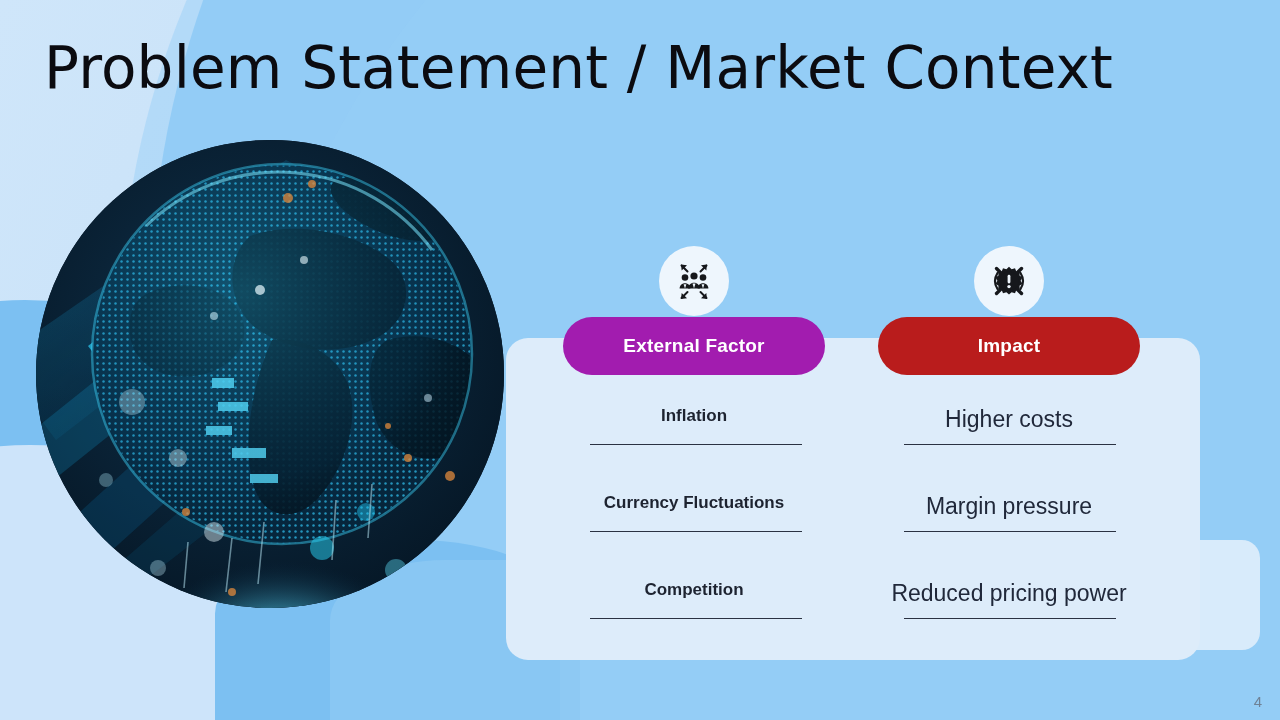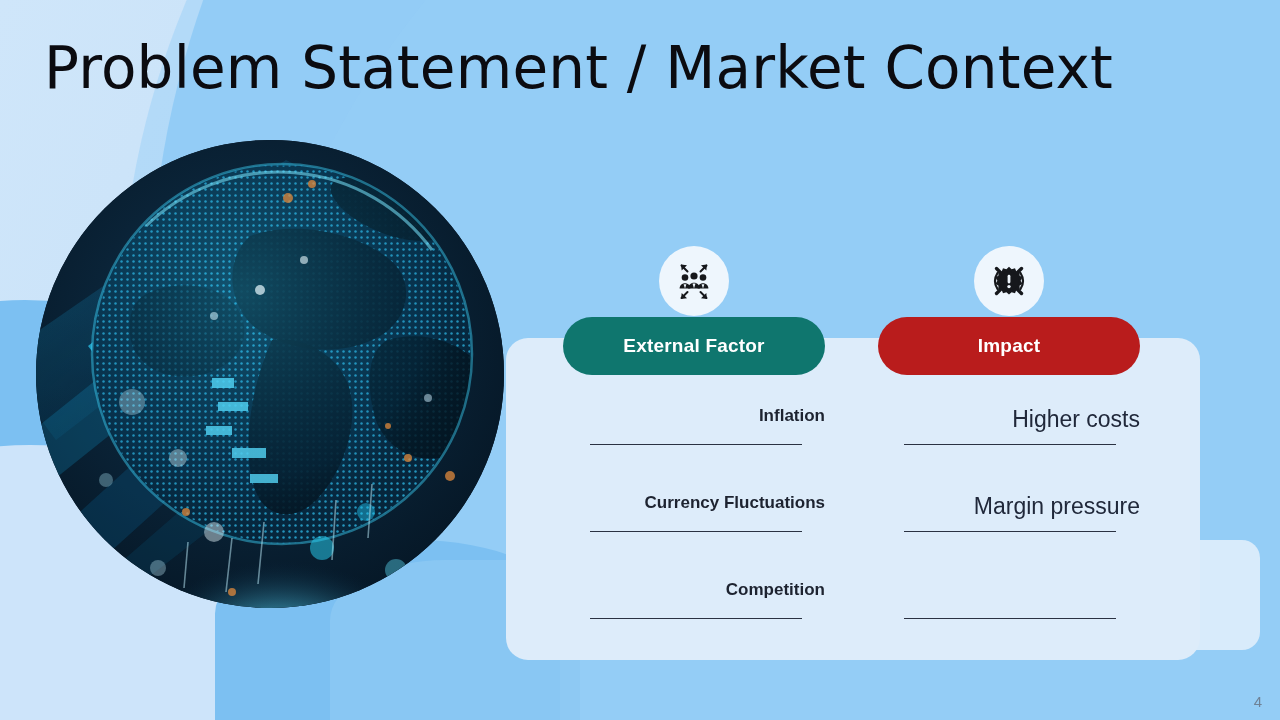--- a/index.html
+++ b/index.html
@@ -150,21 +150,21 @@
     height: 58px;
     border-radius: 29px;
     color: #ffffff;
     font-size: 19px;
     font-weight: 700;
     display: flex;
     align-items: center;
     justify-content: center;
     letter-spacing: .2px;
   }
-  .pill-left  { left: 563px; width: 262px; background: #0f766e; }
+  .pill-left  { left: 563px; width: 262px; background: #a21caf; }
   .pill-right { left: 878px; width: 262px; background: #b91c1c; }
 
   .icon-badge {
     position: absolute;
     top: 246px;
     width: 70px;
     height: 70px;
     border-radius: 50%;
     background: #eef6fd;
     display: flex;
@@ -184,21 +184,21 @@
     width: 694px;
   }
   .row {
     position: relative;
     height: 87px;
   }
   .cell {
     position: absolute;
     top: 14px;
     width: 262px;
-    text-align: right;
+    text-align: center;
     color: #1d2330;
     font-size: 17px;
   }
   .cell.left  { left: 57px;  font-weight: 700; }
   .cell.right { left: 372px; font-weight: 400; font-size: 23px; color: #20283a; }
   .rule {
     position: absolute;
     top: 52px;
     height: 1px;
     background: #2a3242;
@@ -421,20 +421,21 @@
 
     <div class="row">
       <div class="cell left">Currency Fluctuations</div>
       <div class="cell right">Margin pressure</div>
       <div class="rule left"></div>
       <div class="rule right"></div>
     </div>
 
     <div class="row">
       <div class="cell left">Competition</div>
+      <div class="cell right">Reduced pricing power</div>
       <div class="rule left"></div>
       <div class="rule right"></div>
     </div>
 
   </div>
 
   <div class="page-num">4</div>
 
 </div>
 

